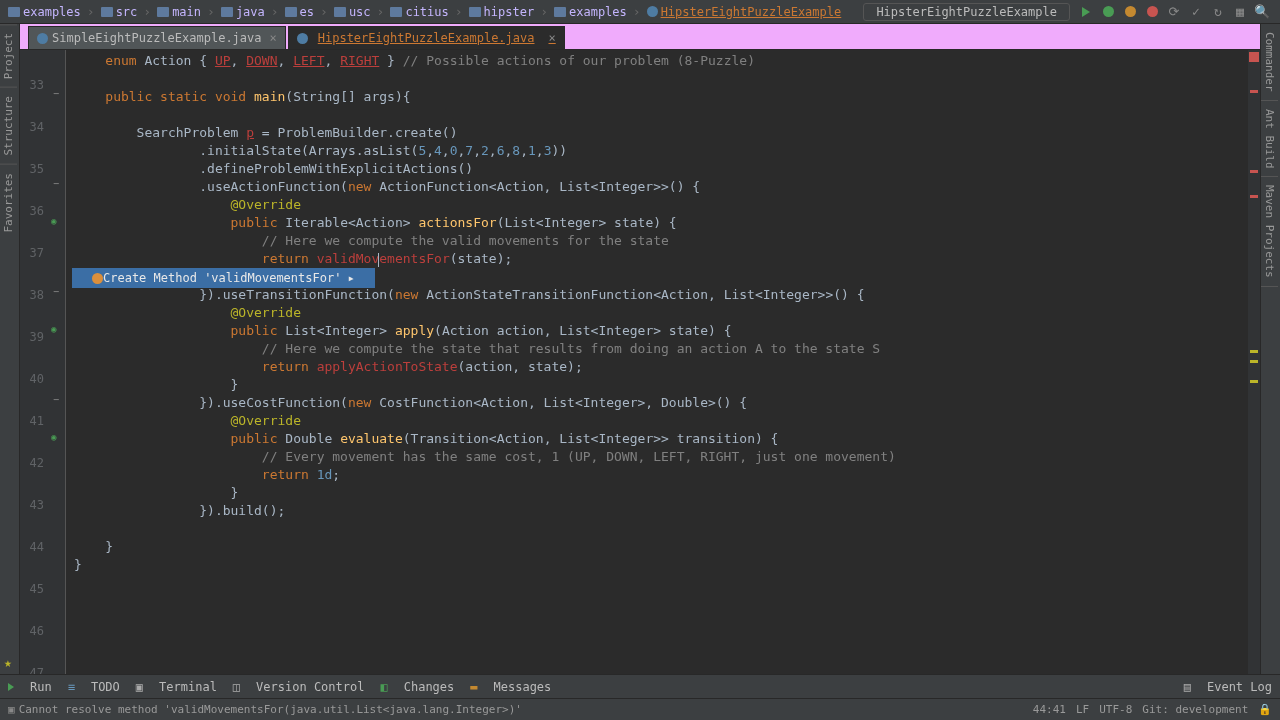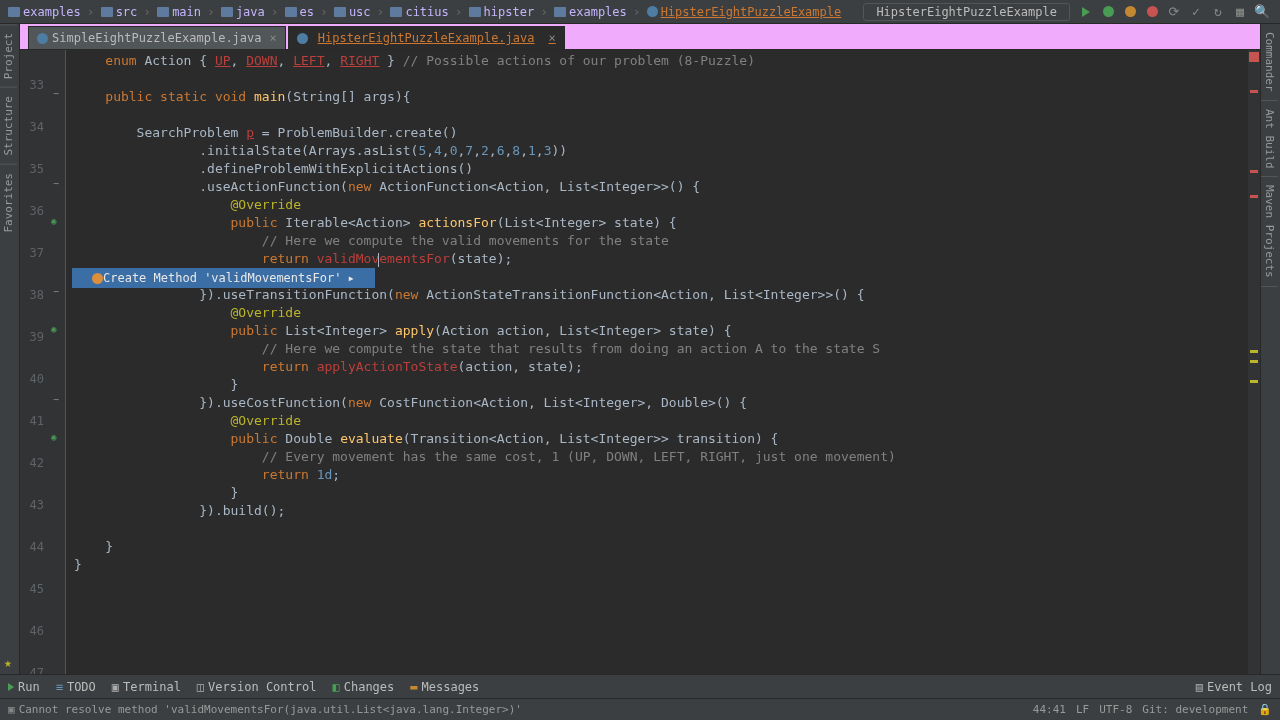--- a/index.html
+++ b/index.html
@@ -208,21 +208,21 @@
   height: 24px;
   background: #3c3f41;
   border-top: 1px solid #282828;
   display: flex;
   align-items: center;
   padding: 0 8px;
   gap: 16px;
   font-size: 12px;
   color: #bbb;
 }
-.bottom-btn { display: flex; align-items: center; gap: 4px; cursor: pointer; }
+.bottom-btn { display: flex; align-items: center; gap: 16px; cursor: pointer; }
 .bottom-spacer { flex: 1; }
 .status-bar {
   height: 22px;
   background: #3c3f41;
   border-top: 1px solid #282828;
   display: flex;
   align-items: center;
   padding: 0 8px;
   font-size: 11px;
   color: #999;

